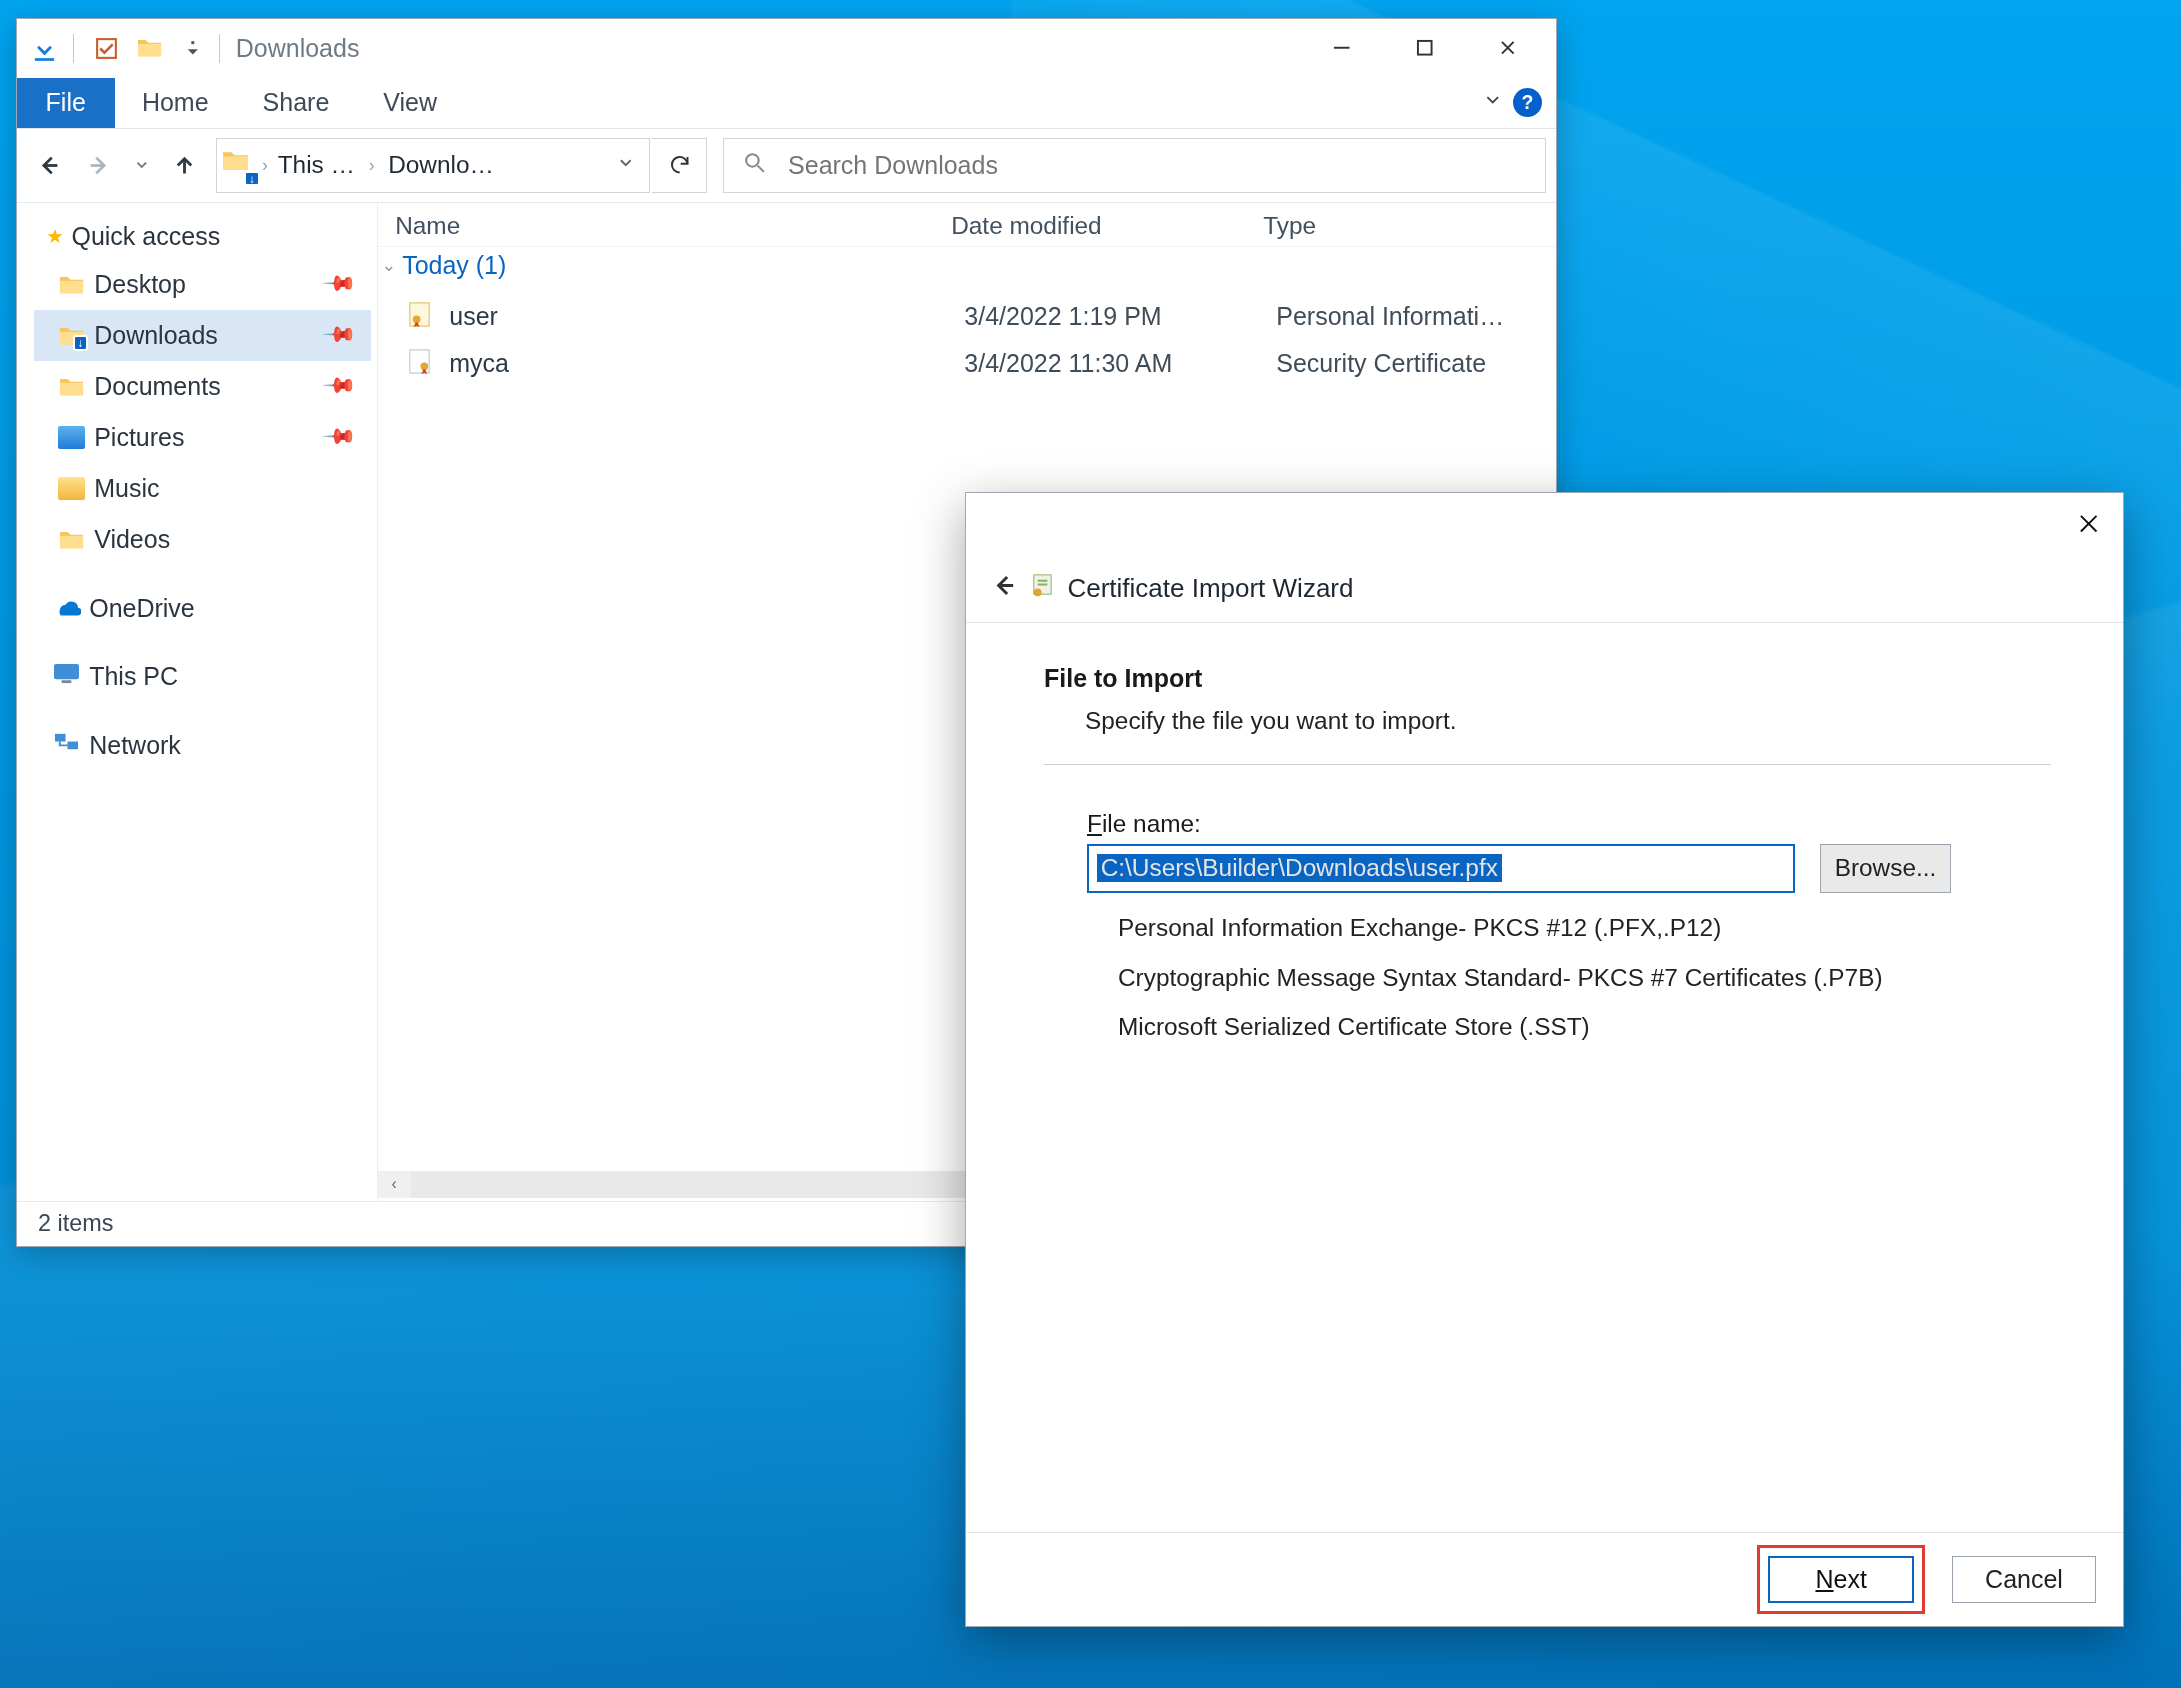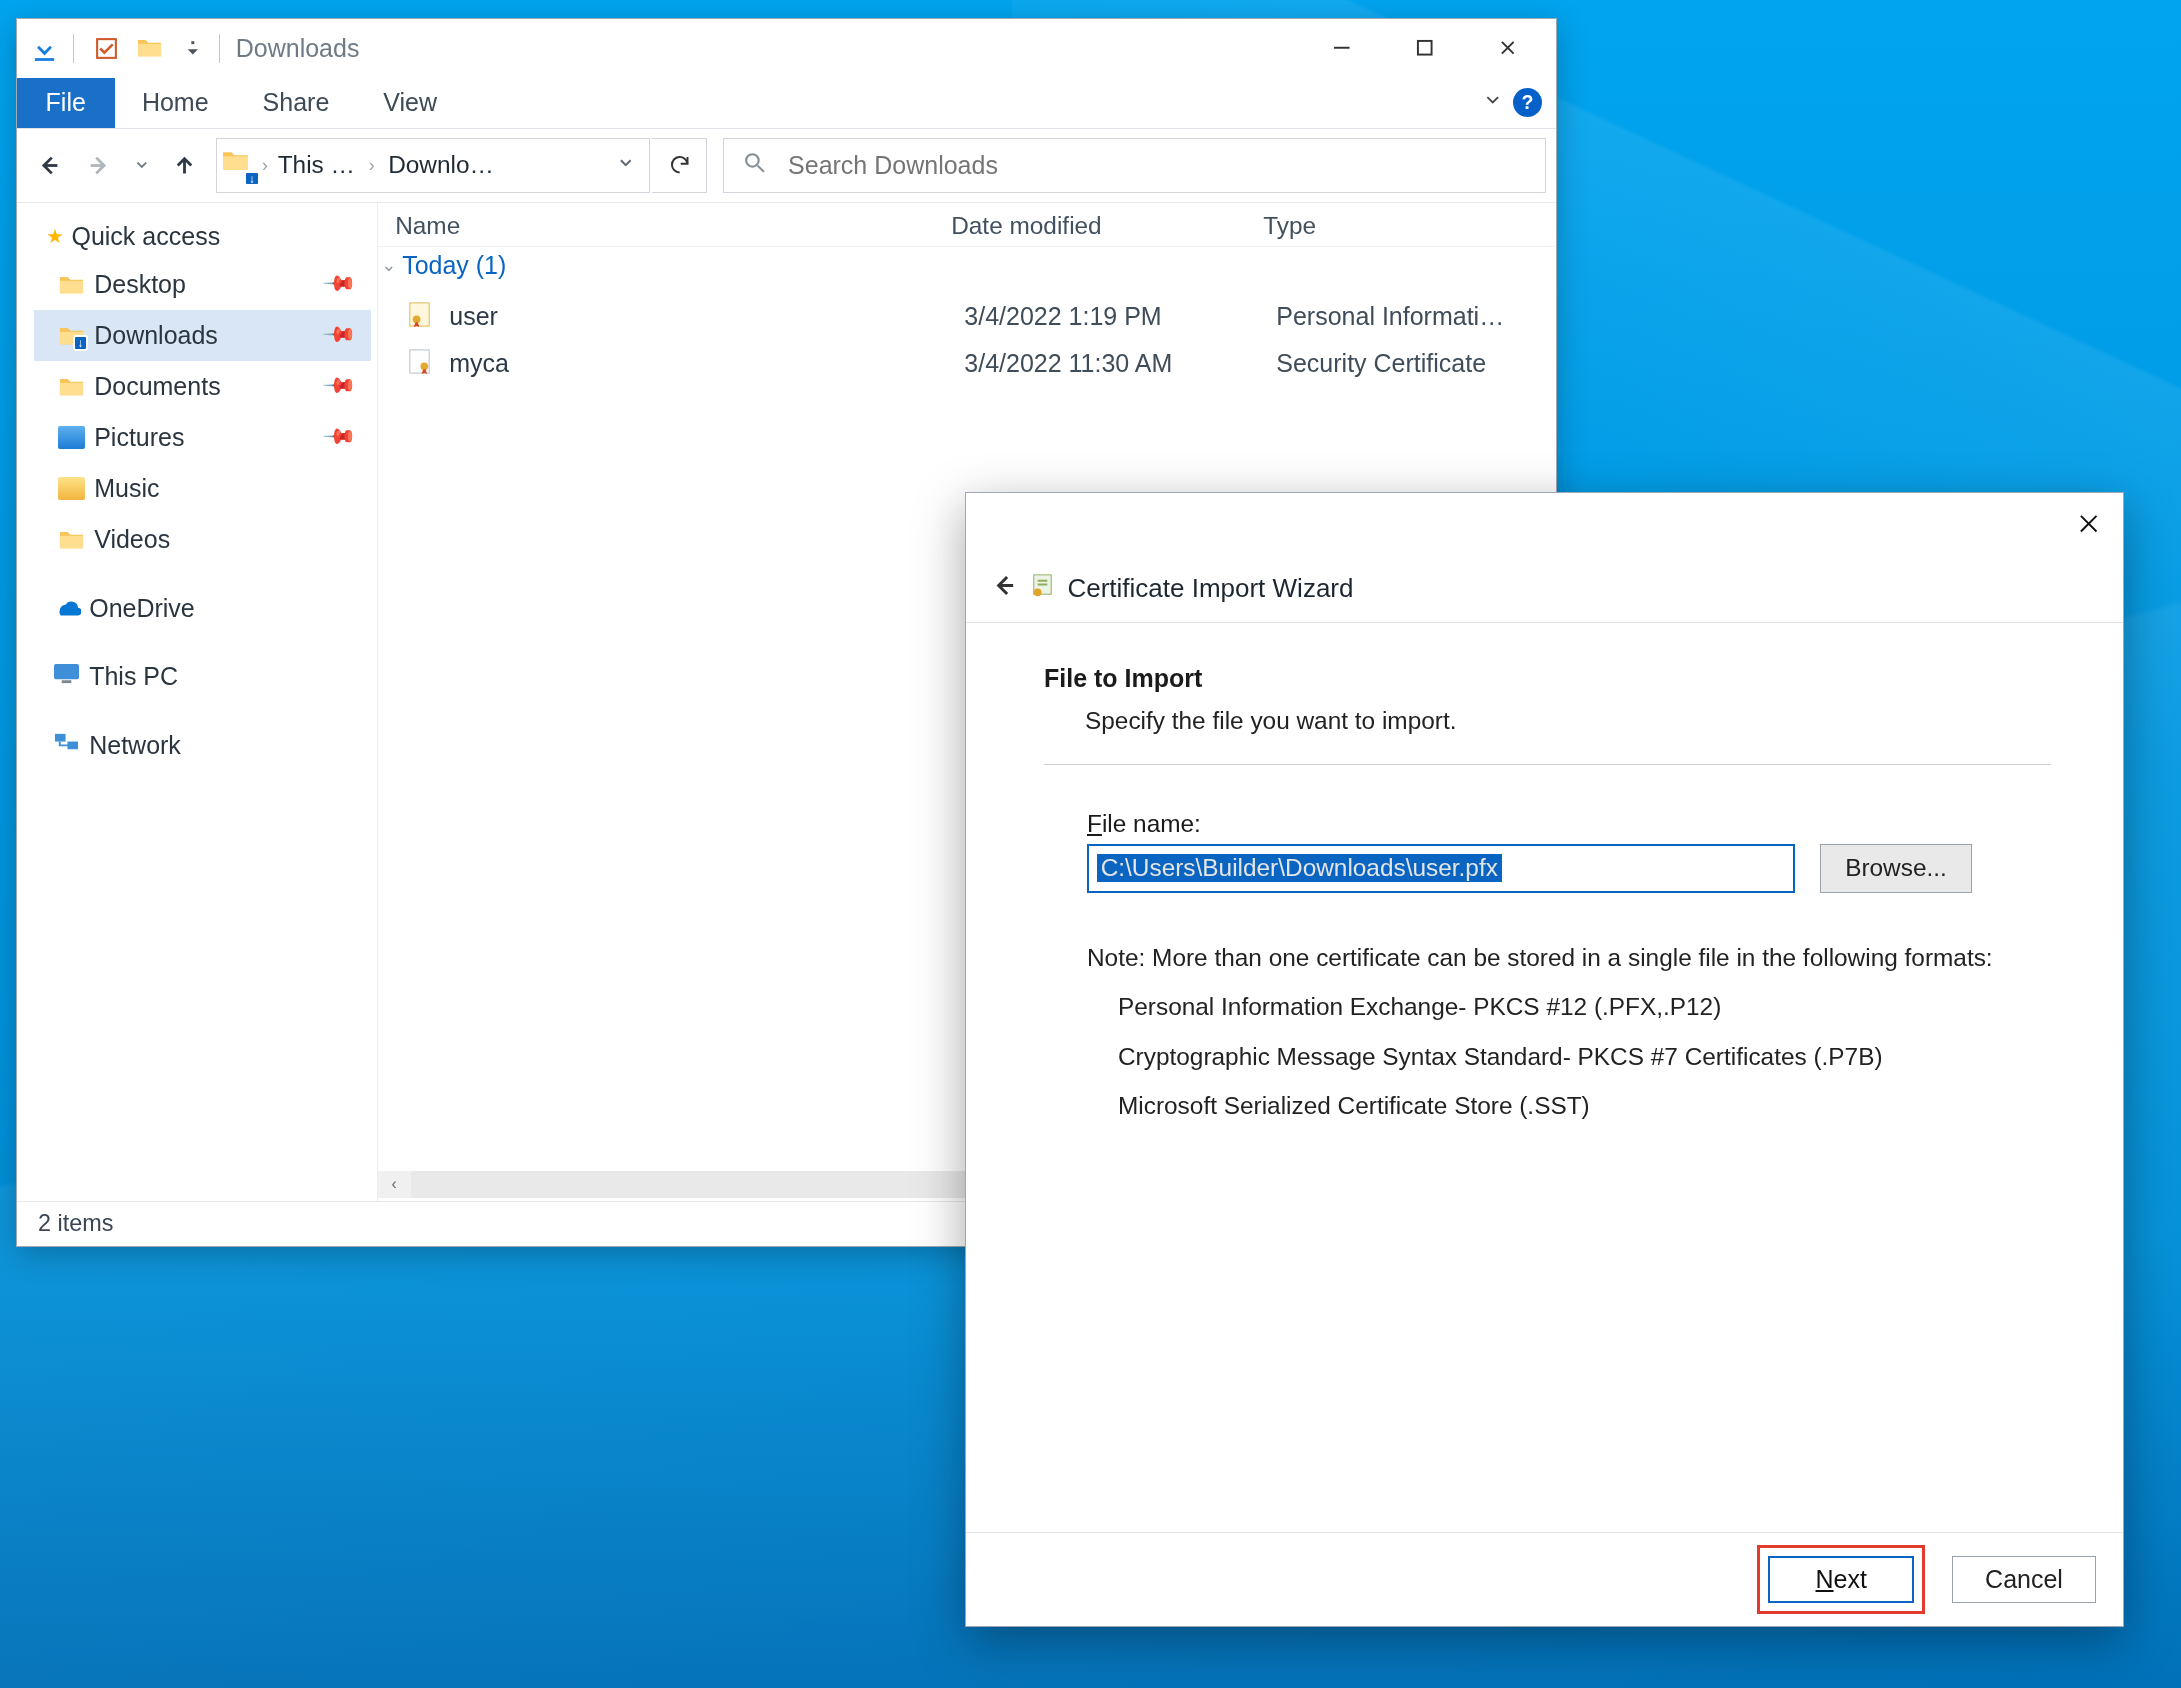--- a/index.html
+++ b/index.html
@@ -108,21 +108,21 @@
 .wiz-title { font-size:26px; color:#1d2731;}
 .wiz-body { flex:1; padding: 41px 72px 0 78px; color:#1a1a1a;}
 .wiz-h2 { font-weight:bold; font-size:25px; margin-bottom:13.7px;}
 .wiz-sub { font-size:24.4px; margin-left:41px; color:#222;}
 .wiz-hr { border:none; border-top:1px solid #c9cfd5; margin:29px 0 45px 0;}
 .fieldlabel { font-size:24.4px; margin:0 0 5.9px 43px;}
 .fieldlabel .ul { text-decoration:underline;}
 .fieldrow { display:flex; align-items:center; gap:25px; margin-left:43px;}
 .fileinput { width:708px; height:49px; border:2px solid #0a64c2; padding:0 7.8px; display:flex; align-items:center;}
 .fileinput .seltext { background:#0a64c2; color:#e5e5e5; font-size:24.4px; padding:0 3.9px;}
-.browse-btn { width:152px; height:49px; border:1px solid #9aa3ac; background:#e9e9e9; display:flex; align-items:center; justify-content:center; font-size:24.4px; color:#222;}
+.browse-btn { width:131px; height:49px; border:1px solid #9aa3ac; background:#e9e9e9; display:flex; align-items:center; justify-content:center; font-size:24.4px; color:#222;}
 .note { font-size:24.4px; margin:51px 0 15.6px 43px; color:#222;}
 .note-item { font-size:24.4px; margin:21.5px 0 0 74px; color:#222;}
 .wiz-footer { height:94px; border-top:1px solid #e1e4e8; display:flex; align-items:center; justify-content:flex-end; gap:27px; padding-right:27px;}
 .dlg-btn { width:144px; height:47px; border:1px solid #9aa3ac; display:flex; align-items:center; justify-content:center; font-size:25px; color:#222;}
 .next-wrap { border:3.9px solid #e23a2e; padding:7.8px; }
 .next-btn { width:146px; height:47px; border:2.9px solid #0a64c2; display:flex; align-items:center; justify-content:center; font-size:25px; color:#111;}
 
 
 .folder-svg { width:27px; height:23.4px; }
 .overlay-down { position:absolute; right:-3.9px; bottom:-3.9px; width:15.6px; height:15.6px; background:#0a64c2; border:2px solid #fff; border-radius:2.9px; color:#fff; font-size:11.7px; line-height:11.7px; text-align:center;}
@@ -406,21 +406,20 @@
     <div class="fieldlabel"><span class="ul">F</span><span>ile name:</span></div>
     <div class="fieldrow">
       <div class="fileinput">
         <span class="seltext">C:\Users\Builder\Downloads\user.pfx</span>
       </div>
       <div class="browse-btn">
         <span>Browse...</span>
       </div>
     </div>
 
-    <div class="note">Note:  More than one certificate can be stored in a single file in the following formats:</div>
     <div class="note-item">Personal Information Exchange- PKCS #12 (.PFX,.P12)</div>
     <div class="note-item">Cryptographic Message Syntax Standard- PKCS #7 Certificates (.P7B)</div>
     <div class="note-item">Microsoft Serialized Certificate Store (.SST)</div>
   </div>
 
   <div class="wiz-footer">
     <div class="next-wrap">
       <div class="next-btn">
           <span style="text-decoration:underline">N</span>
           <span>ext</span>

